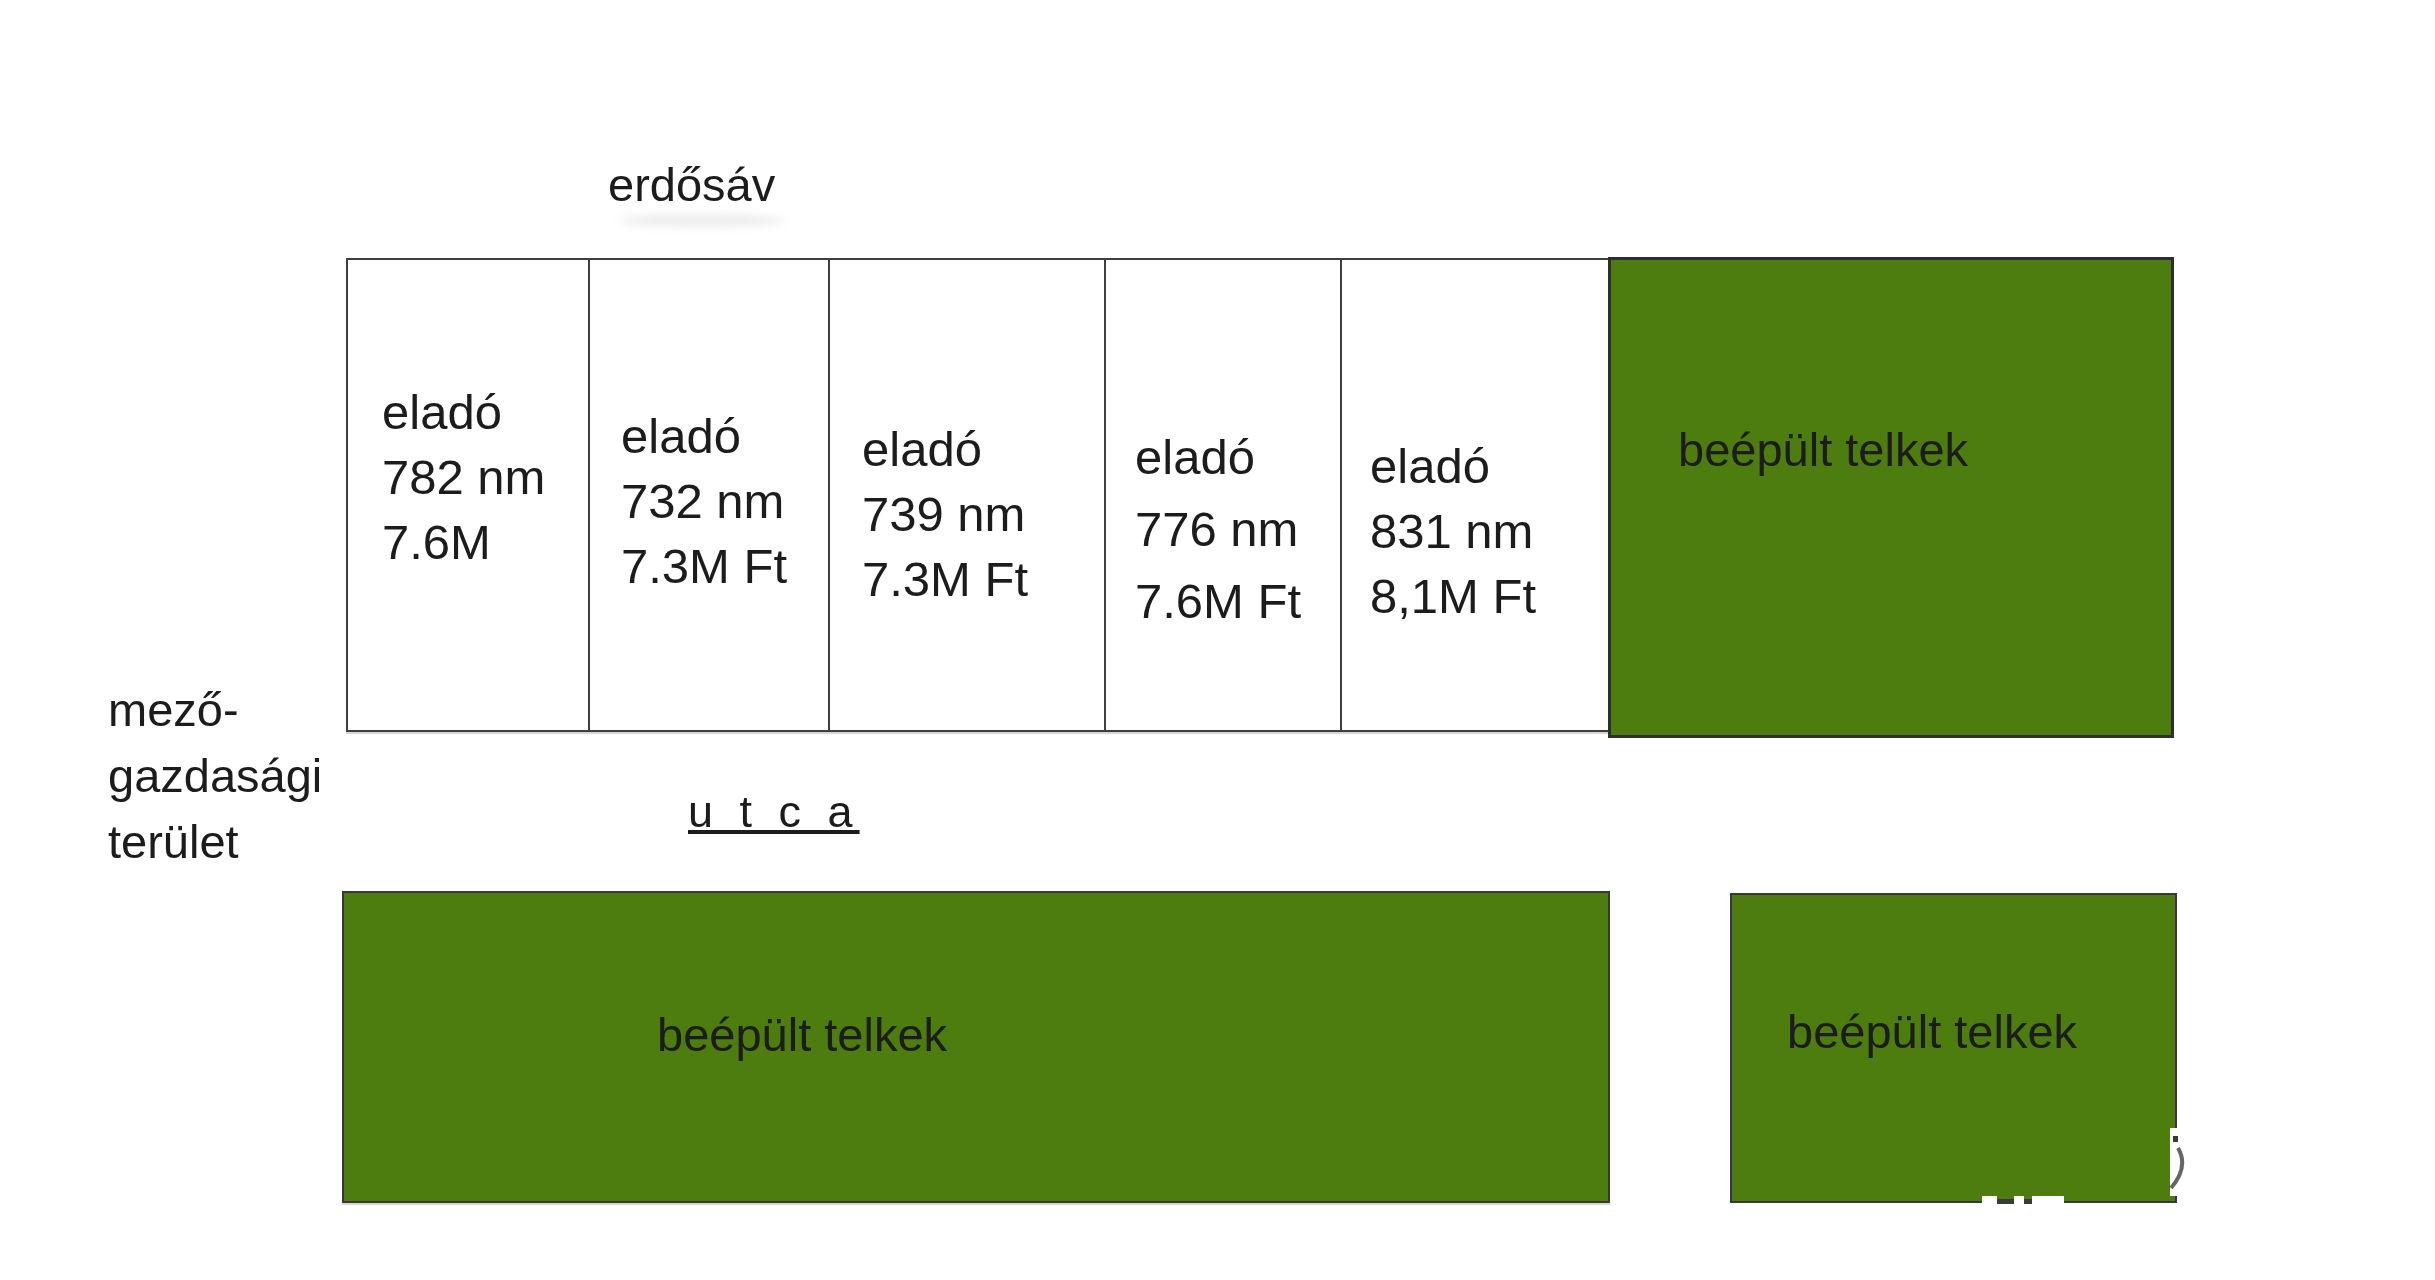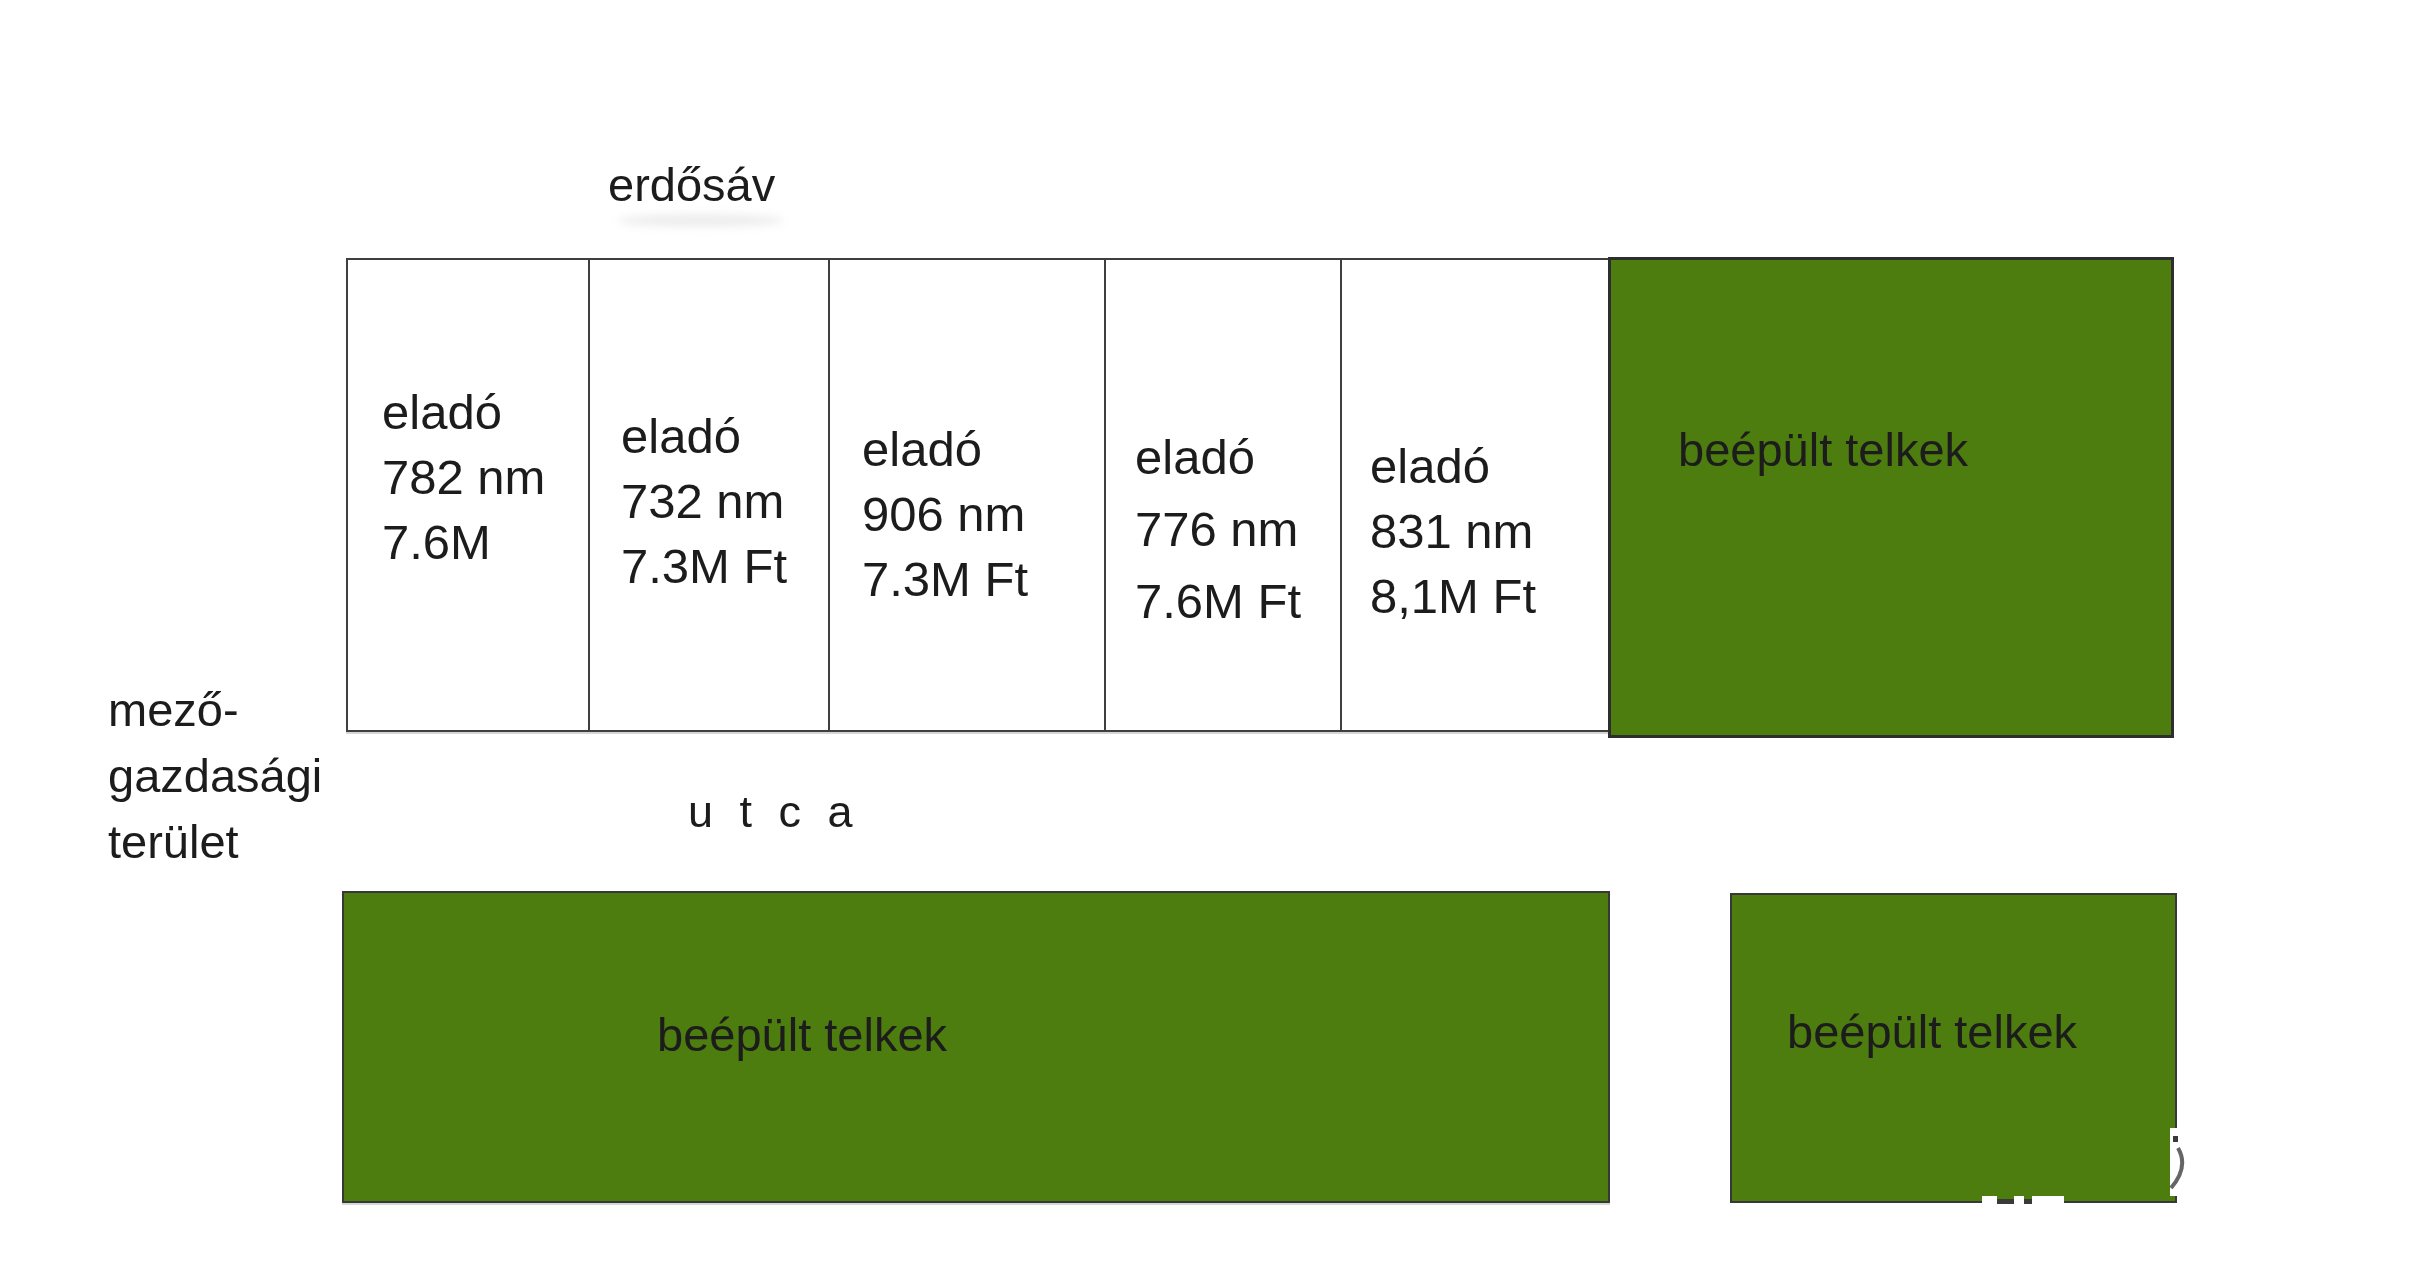--- a/index.html
+++ b/index.html
@@ -7,21 +7,21 @@
     position:relative;width:2435px;height:1280px;background:#ffffff;overflow:hidden;
     font-family:"Liberation Sans",sans-serif;color:#1c1c1c;margin-left:20px;
   }
   .lbl{position:absolute;white-space:nowrap;}
 
   
   .erdosav{left:588px;top:157px;font-size:47px;}
   .erdosav-smudge{position:absolute;left:598px;top:214px;width:166px;height:13px;
     background:rgba(80,80,80,.10);filter:blur(4px);border-radius:50%;}
   .mezo{left:88px;top:677px;font-size:47px;line-height:66px;}
-  .utca{left:668px;top:786px;font-size:45px;letter-spacing:7px;}
+  .utca{left:668px;top:786px;font-size:45px;letter-spacing:7px;text-decoration:underline;}
 
   
   .strip{
     position:absolute;left:326px;top:258px;width:1376px;height:474px;
     box-sizing:border-box;border:2px solid #3f3f3f;background:#fff;
     display:flex;box-shadow:0 2px 0 rgba(120,120,120,.30);
   }
   .cell{box-sizing:border-box;flex:none;border-left:2px solid #3f3f3f;
     font-size:49px;line-height:65px;}
   .cell .ln{white-space:nowrap;}
@@ -76,21 +76,21 @@
       <div class="ln">782 nm</div>
       <div class="ln">7.6M</div>
     </div>
     <div class="cell c2">
       <div class="ln">eladó</div>
       <div class="ln">732 nm</div>
       <div class="ln">7.3M Ft</div>
     </div>
     <div class="cell c3">
       <div class="ln">eladó</div>
-      <div class="ln">906 nm</div>
+      <div class="ln">739 nm</div>
       <div class="ln">7.3M Ft</div>
     </div>
     <div class="cell c4">
       <div class="ln">eladó</div>
       <div class="ln">776 nm</div>
       <div class="ln">7.6M Ft</div>
     </div>
     <div class="cell c5">
       <div class="ln">eladó</div>
       <div class="ln">831 nm</div>

